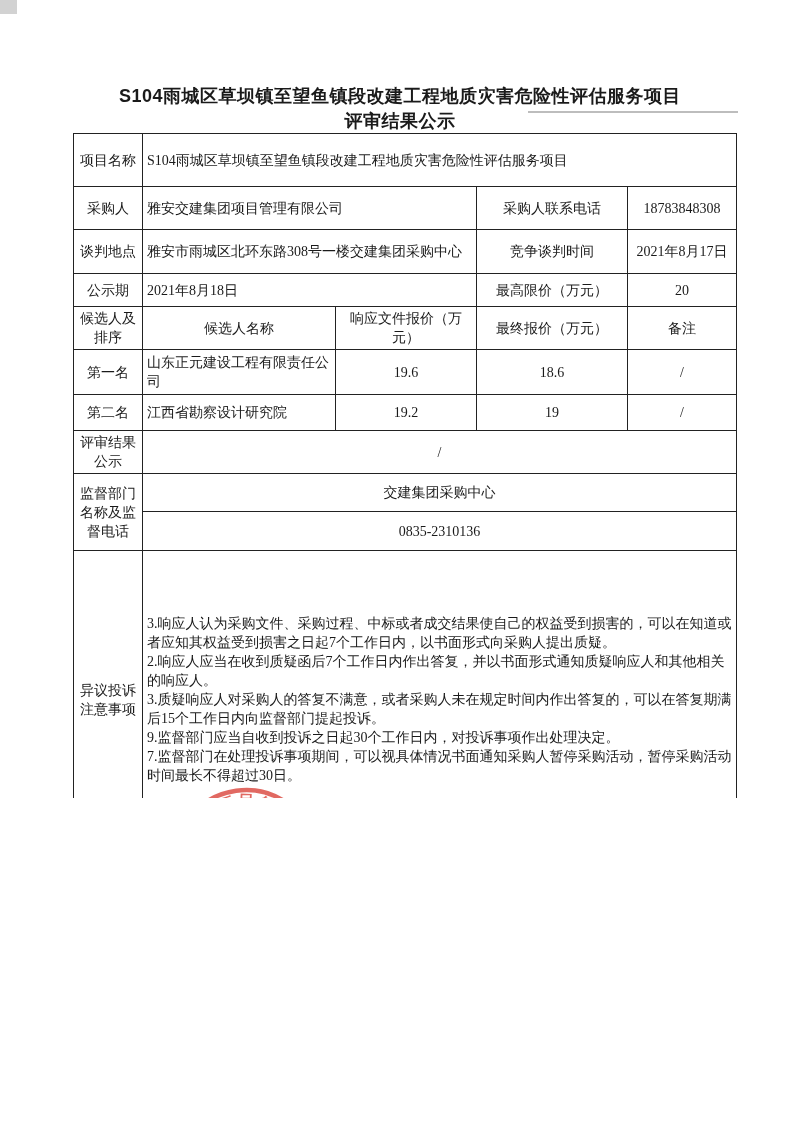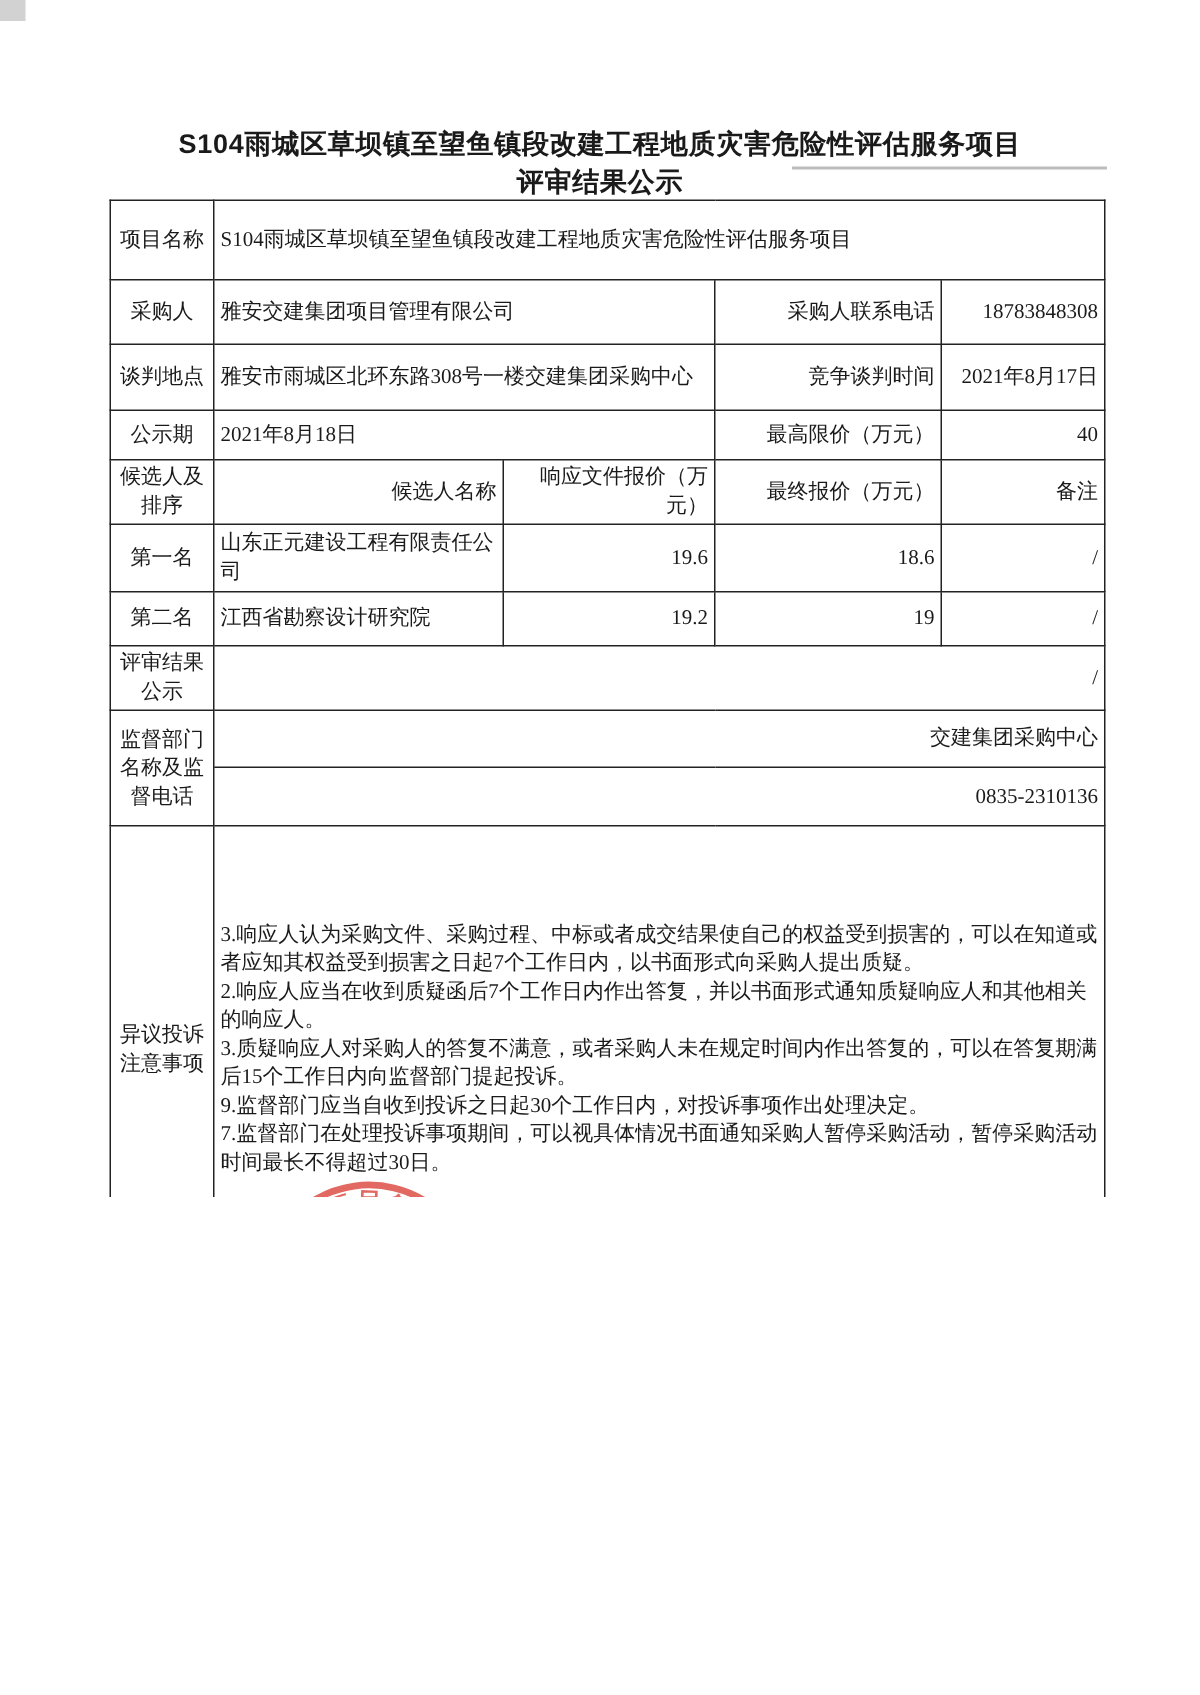--- a/index.html
+++ b/index.html
@@ -17,21 +17,21 @@
   table.main{
     position:absolute;left:73px;top:133px;width:663px;
     border-collapse:collapse;table-layout:fixed;font-size:14px;
   }
   table.main td{
     border:1px solid #222222;padding:2px 4px;vertical-align:middle;
     line-height:19px;overflow:hidden;
   }
   .lbl{padding-left:5px;text-align:center;}
   .lbl-c{text-align:center;}
-  .c{text-align:right;}
+  .c{text-align:center;}
   .val{padding-left:6px;}
   .obj-cell{vertical-align:top;padding:64px 9px 8px 9px;line-height:21px;}
   .obj-item{margin:0;}
   .sign-cell{padding-left:6px;font-family:Liberation Serif, serif;}
   .stamp{
     position:absolute;left:168px;top:783px;width:156px;height:156px;
     transform:rotate(-8deg);mix-blend-mode:multiply;opacity:.85;z-index:5;
     pointer-events:none;
   }
   .stamp text{font-family:"Liberation Sans","DejaVu Sans",sans-serif;}
@@ -76,21 +76,21 @@
       <td class="lbl">谈判地点</td>
       <td class="val" colspan="2">雅安市雨城区北环东路308号一楼交建集团采购中心</td>
       <td class="c">竞争谈判时间</td>
       <td class="c">2021年8月17日</td>
     </tr>
 
     <tr style="height:33px">
       <td class="lbl">公示期</td>
       <td class="val" colspan="2">2021年8月18日</td>
       <td class="c">最高限价（万元）</td>
-      <td class="c">40</td>
+      <td class="c">20</td>
     </tr>
 
     <tr style="height:39px">
       <td class="lbl">候选人及排序</td>
       <td class="c">候选人名称</td>
       <td class="c">响应文件报价（万元）</td>
       <td class="c">最终报价（万元）</td>
       <td class="c">备注</td>
     </tr>
 

